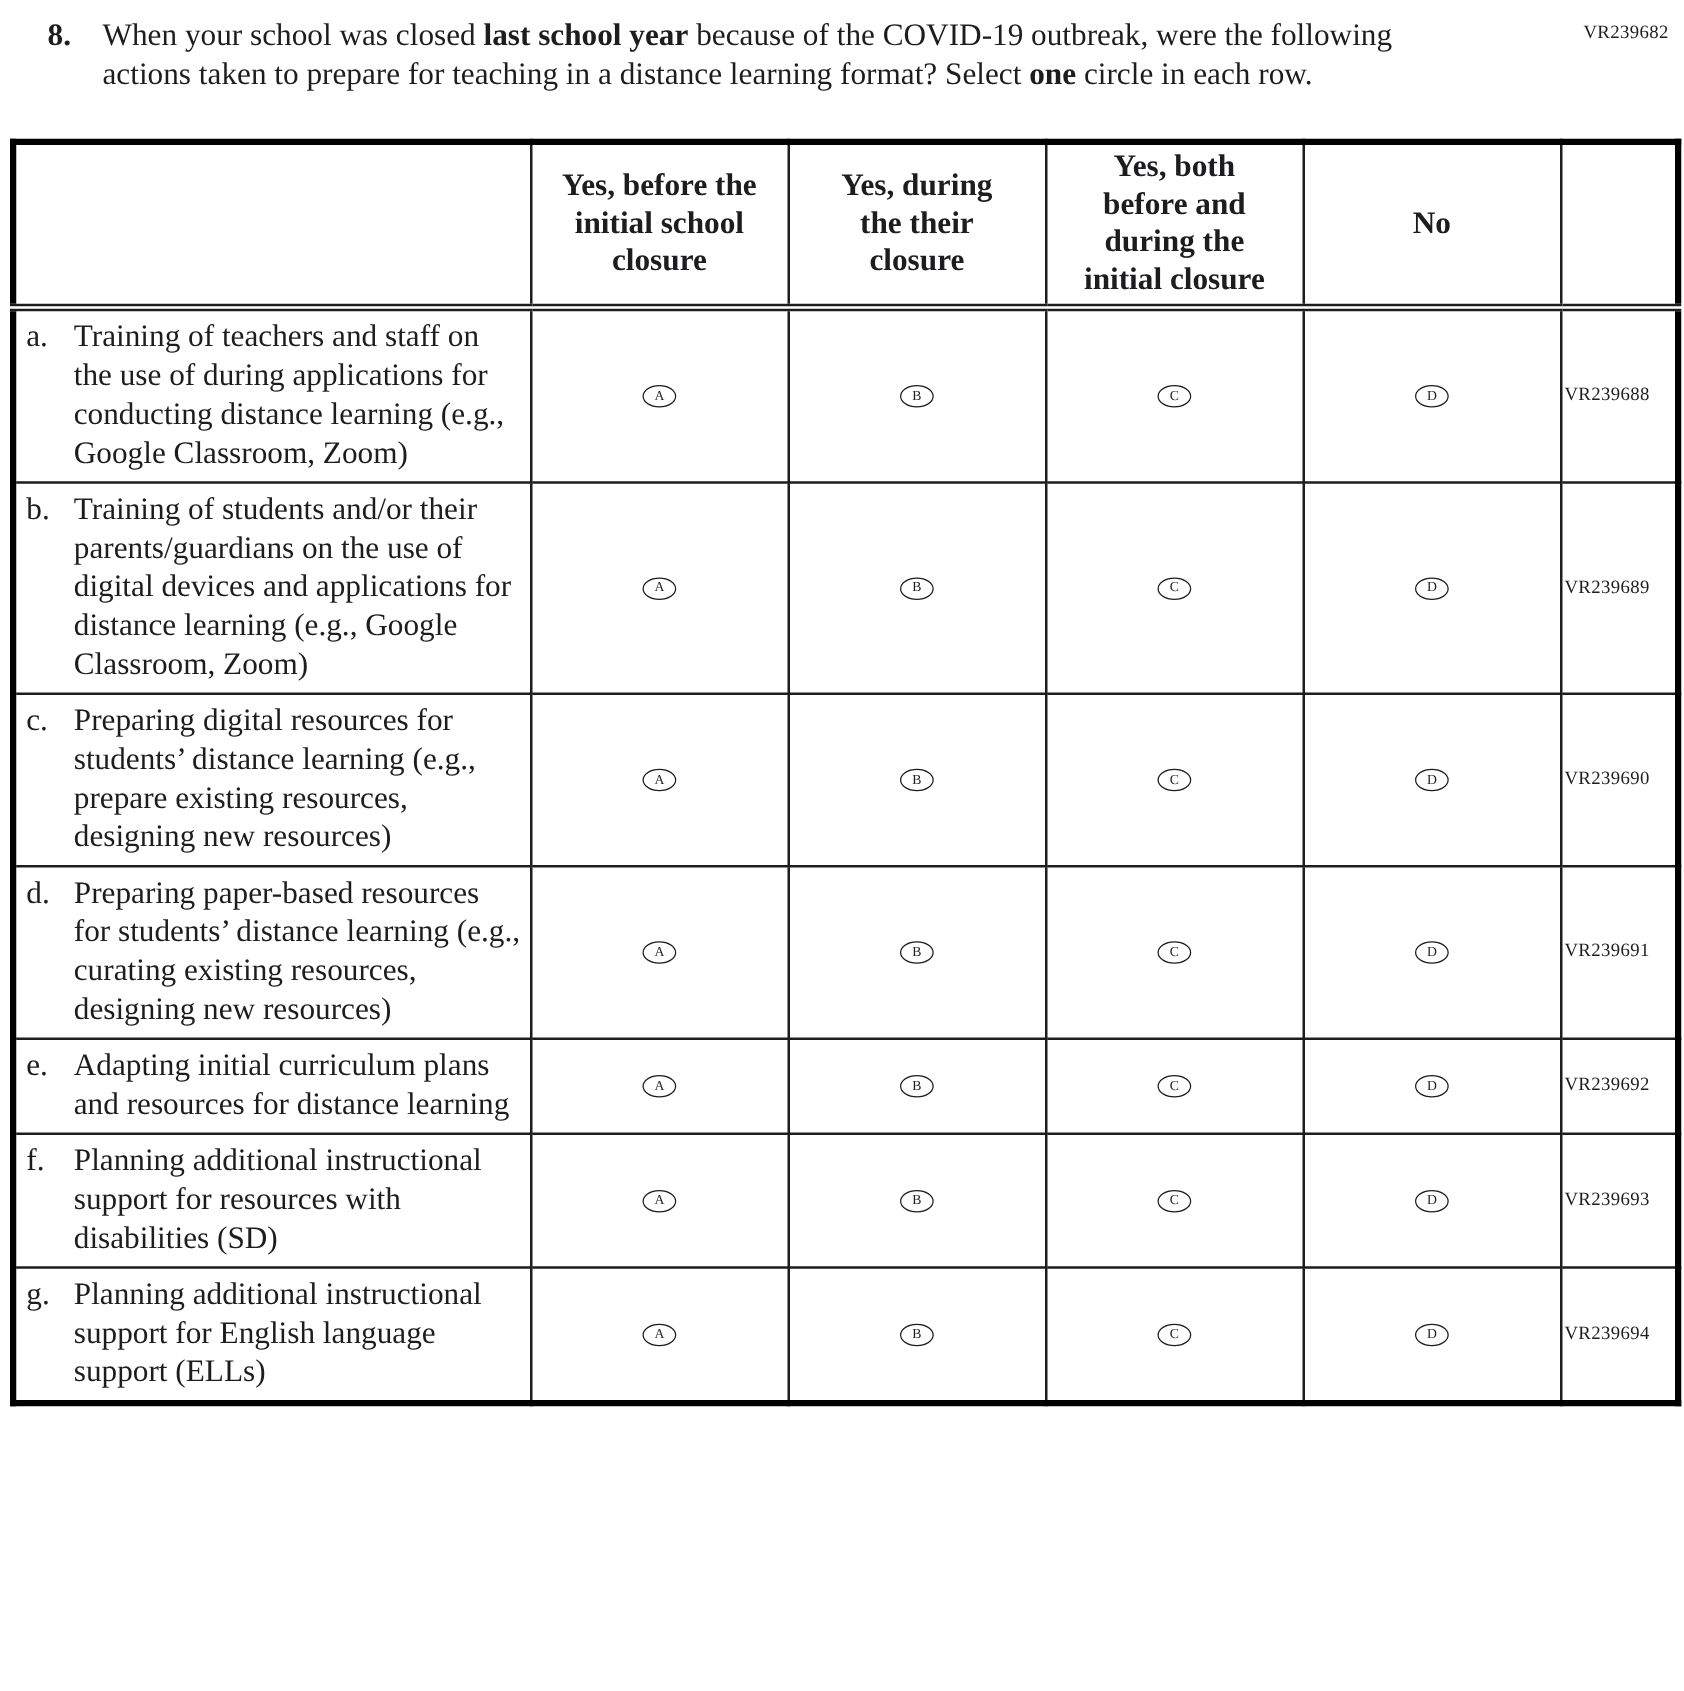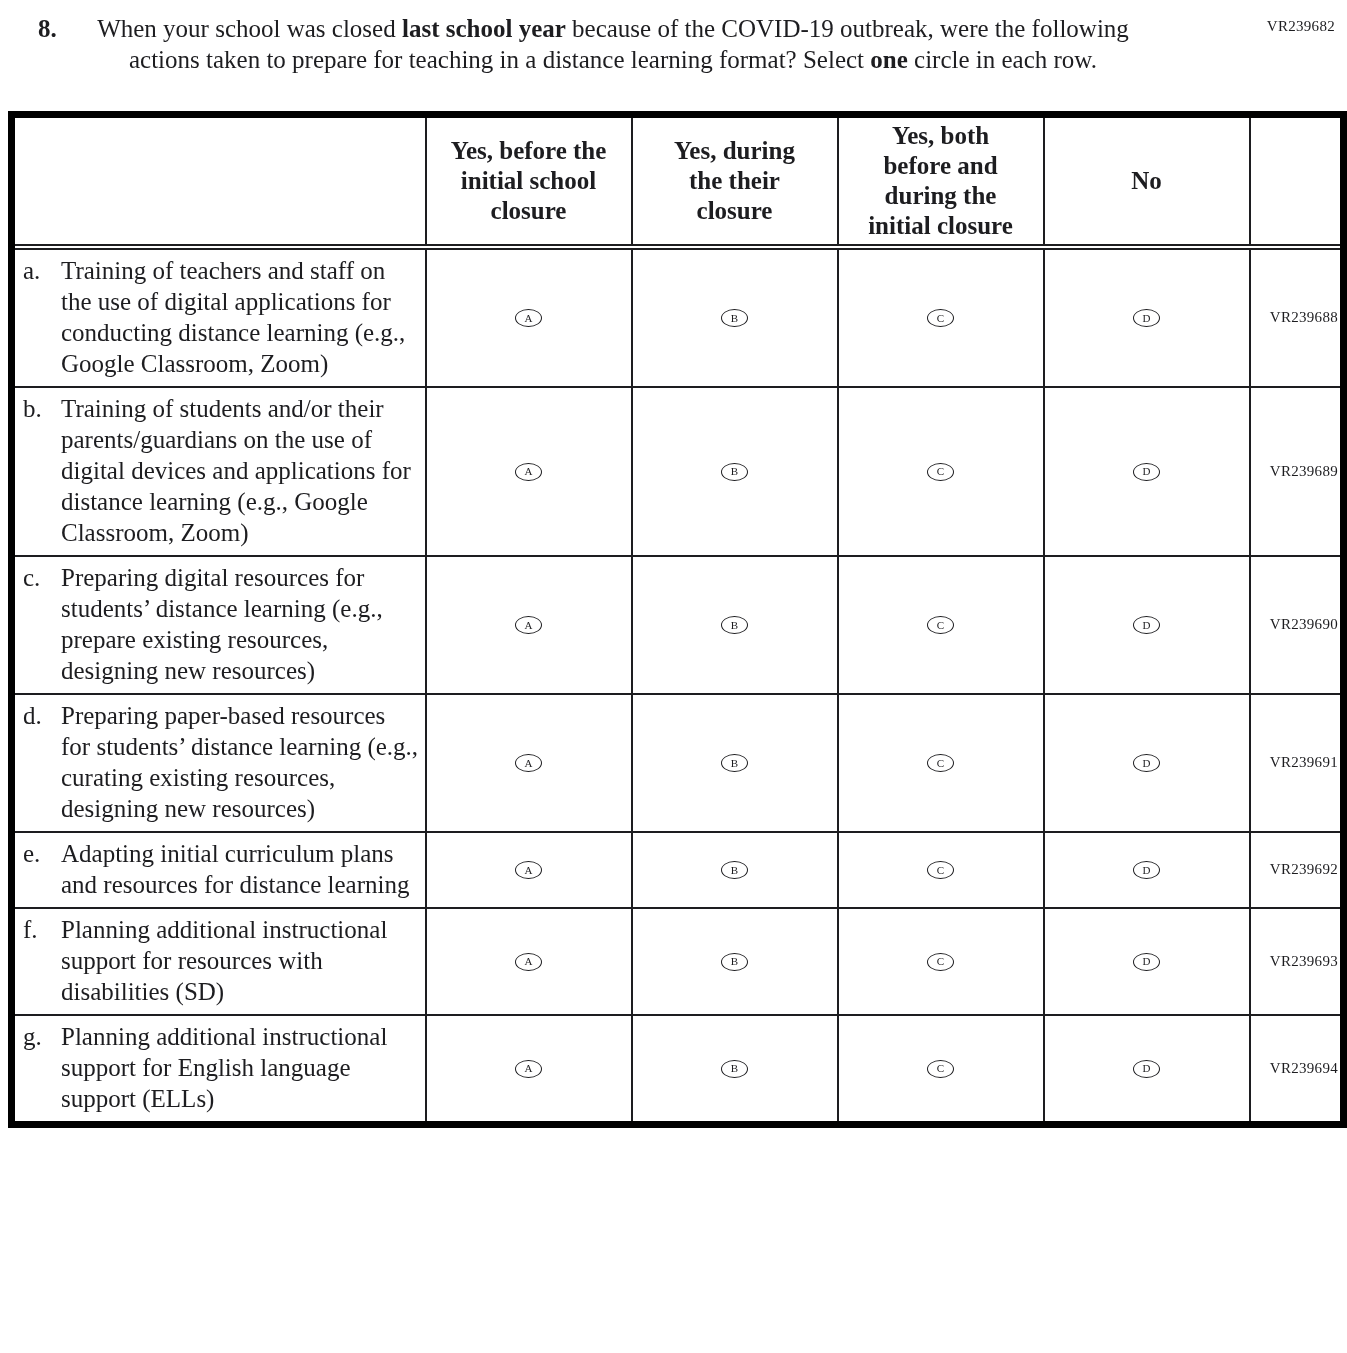--- a/index.html
+++ b/index.html
@@ -23,29 +23,29 @@
   .question {
     display: flex;
     padding: 13px 40px 0 38px;
     font-size: 25px;
     line-height: 31px;
   }
   .qnum {
     flex: 0 0 44px;
     font-weight: bold;
   }
-  .qtext { max-width: 1062px; text-align: center; }
+  .qtext { max-width: 1062px; }
   .qtext .b { font-weight: bold; }
 
   table.survey {
     border-collapse: collapse;
     table-layout: fixed;
     width: 1332px;
     margin: 36px 7px 0 8px;
-    border: 7px solid #000000;
+    border: 5px solid #000000;
   }
   .survey th, .survey td {
     border: 2px solid #1d1d20;
   }
   .survey thead th {
     border-bottom: 6px double #1d1d20;
     font-size: 25px;
     line-height: 30px;
     font-weight: bold;
     height: 132px;
@@ -80,21 +80,21 @@
     width: 27px;
     height: 18px;
     border: 1.5px solid #1d1d20;
     border-radius: 50%;
     font-size: 11px;
     line-height: 1;
     cursor: pointer;
     user-select: none;
   }
   .code-cell {
-    text-align: right;
+    text-align: left;
     font-size: 15px;
     padding: 0 2px;
     letter-spacing: 0.3px;
   }
 </style>
 </head>
 <body>
 
 <div class="page">
 
@@ -129,21 +129,21 @@
 initial closure</th>
         <th>No</th>
         <th></th>
       </tr>
     </thead>
     <tbody>
         <tr>
     <td class="label-cell">
       <div class="label-inner">
         <span class="row-letter">a.</span>
-        <span class="row-label">Training of teachers and staff on the use of digital applications for conducting distance learning (e.g., Google Classroom, Zoom)</span>
+        <span class="row-label">Training of teachers and staff on the use of during applications for conducting distance learning (e.g., Google Classroom, Zoom)</span>
       </div>
     </td>
     <td class="opt-cell">
       <span class="bubble">A</span>
     </td>
     <td class="opt-cell">
       <span class="bubble">B</span>
     </td>
     <td class="opt-cell">
       <span class="bubble">C</span>

